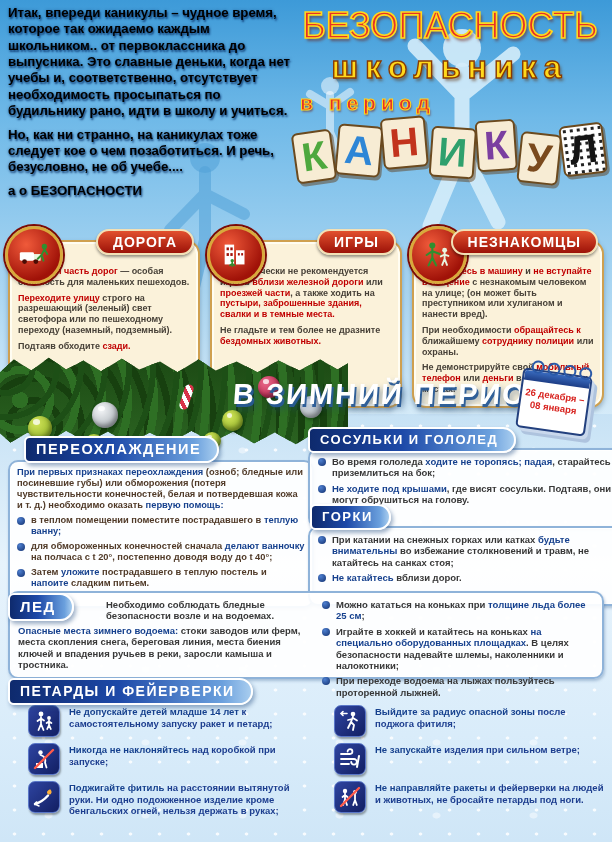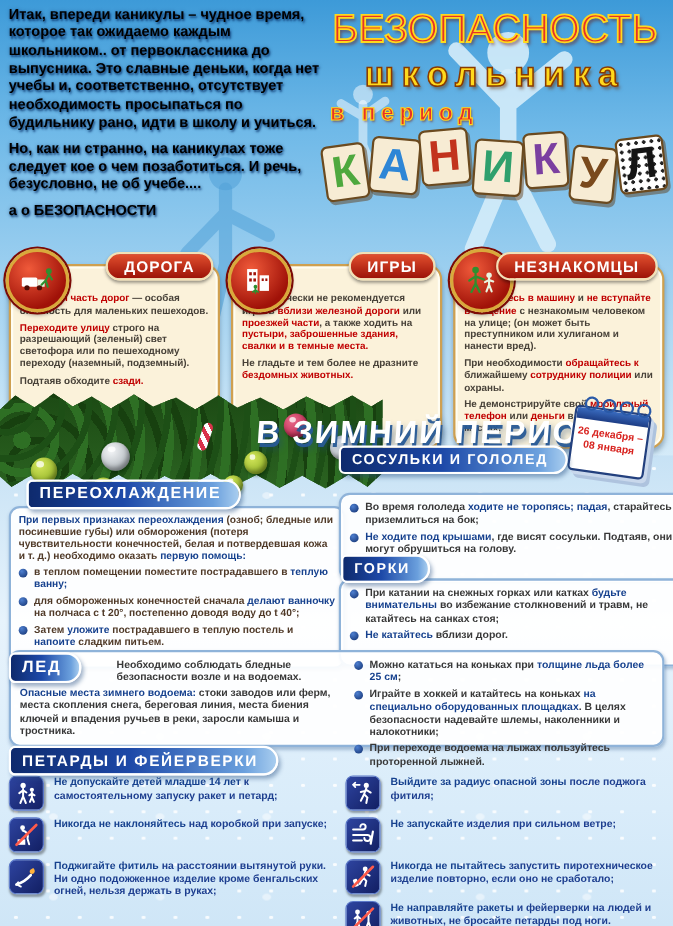--- a/index.html
+++ b/index.html
@@ -80,21 +80,21 @@
     border-radius:5px;box-shadow:3px 3px 0 #c9d8ec,6px 6px 0 #aec3de;overflow:hidden;}
   .cal-band{height:10px;background:linear-gradient(180deg,#3a6cc0,#1d3d85);}
   .cal-l1,.cal-l2{color:#d8231f;font-weight:800;font-size:9.5px;line-height:1.3;text-align:center;}
   .cal-l1{margin-top:6px;}
   
   .bpill{position:absolute;z-index:7;color:#fff;font-weight:900;letter-spacing:1.5px;
     background:linear-gradient(90deg,var(--pill-blue-dark) 0%,var(--pill-blue-mid) 45%,var(--pill-blue-light) 88%,#a8cdef);
     border:2px solid #fff;border-radius:6px 14px 14px 6px;padding:3px 16px 4px 10px;
     box-shadow:2px 3px 4px rgba(40,80,130,.45);white-space:nowrap;}
   .p-frost{left:8px;top:436px;font-size:14.5px;margin-left:16px;}
-  .p-icicle{left:308px;top:405px;font-size:13px;}
+  .p-icicle{left:308px;top:427px;font-size:13px;}
   .p-slides{left:310px;top:504px;font-size:13px;}
   .p-ice{left:8px;top:593px;font-size:15px;z-index:8;}
   .p-fw{left:8px;top:678px;font-size:14px;}
   .wcard{position:absolute;z-index:6;background:rgba(255,255,255,.93);
     border:2px solid var(--winter-card-border);border-radius:10px;
     box-shadow:1px 2px 3px rgba(60,100,150,.35), inset 0 0 0 1px #fff;
     padding:6px 8px;font-size:9.5px;line-height:1.2;color:#383838;font-weight:600;}
   .frost-card{left:8px;top:460px;width:288px;height:134px;color:#503a28;font-size:9.3px;line-height:1.18;padding:5px 7px;}
   .frost-card .fintro{margin:0 0 4px;}
   .icicle-card{left:308px;top:448px;width:296px;height:64px;}
@@ -105,21 +105,21 @@
   .ice-p1{margin-left:88px !important;}
   .ice-right{flex:1;}
   .brow{display:flex;gap:6px;margin:0 0 4px;}
   .dot{flex:none;width:8px;height:8px;margin-top:2px;border-radius:50%;
     background:radial-gradient(circle at 35% 30%,#4d7fd0,#12306e);}
   .s-r{color:var(--highlight-red);font-weight:800;}
   .s-b{color:var(--highlight-blue);font-weight:800;}
   
   .fw-grid{position:absolute;left:8px;top:705px;width:596px;display:flex;gap:16px;z-index:6;}
   .fw-col{flex:1;}
-  .pitem{display:flex;gap:9px;margin-bottom:6px;align-items:flex-start;}
+  .pitem{display:flex;gap:9px;margin-bottom:6px;align-items:flex-start;margin-left:20px;}
   .ptile{flex:none;width:30px;height:30px;border-radius:7px;
     background:linear-gradient(135deg,#2e44a0,#121f63);border:1px solid #5a77c8;
     box-shadow:1px 2px 2px rgba(0,0,0,.35);display:flex;align-items:center;justify-content:center;}
   .pitem .rich{font-size:9.5px;line-height:1.22;color:#1d3e8f;font-weight:600;padding-top:1px;}
 </style>
 </head>
 <body>
 
 <div class="poster">
 
@@ -350,31 +350,20 @@
           <svg width="24" height="24" viewBox="0 0 24 24" fill="none" stroke="#fff" stroke-width="1.8" stroke-linecap="round">
             <path d="M3 7h9a2.4 2.4 0 1 0-2.4-2.4 M3 12h13a2.8 2.8 0 1 1-2.8 2.8 M3 17h8"></path>
             <path d="M19 20 21 9" stroke-width="2"></path>
           </svg>
         </div>
         <div class="rich"><span class="s-b">Не запускайте</span><span> изделия при сильном ветре;</span></div>
       </div>
       <div class="pitem">
         <div class="ptile">
           <svg width="24" height="24" viewBox="0 0 24 24" fill="none" stroke="#fff" stroke-width="1.8" stroke-linecap="round">
-            <circle cx="14" cy="5" r="2.2" fill="#fff" stroke="none"></circle>
-            <path d="M14 7.5 12.5 13l2.5 3-1 4.5 M12.5 13l-3.5 5.5 M14 9l4 2"></path>
-            <rect x="3.5" y="14" width="4" height="7" rx="1" fill="#fff" stroke="none" transform="rotate(-18 5.5 17.5)"></rect>
-            <path d="M3 21 21 3" stroke="#ff5a4a" stroke-width="2.4"></path>
-          </svg>
-        </div>
-        <div class="rich"><span class="s-b">Никогда не пытайтесь</span><span> запустить пиротехническое изделие повторно, если оно не сработало;</span></div>
-      </div>
-      <div class="pitem">
-        <div class="ptile">
-          <svg width="24" height="24" viewBox="0 0 24 24" fill="none" stroke="#fff" stroke-width="1.8" stroke-linecap="round">
             <circle cx="7" cy="6" r="2.2" fill="#fff" stroke="none"></circle>
             <path d="M7 8.5v6 M7 14.5l-2 5.5 M7 14.5l2 5.5 M7 10l-2.5 2 M7 10l2.5 2"></path>
             <circle cx="17" cy="7" r="2" fill="#fff" stroke="none"></circle>
             <path d="M17 9.5v5.5 M17 15l-1.8 5 M17 15l1.8 5"></path>
             <path d="M3 21 21 3" stroke="#ff5a4a" stroke-width="2.4"></path>
           </svg>
         </div>
         <div class="rich"><span class="s-b">Не направляйте ракеты</span><span> и фейерверки на людей и животных, не бросайте петарды под ноги.</span></div>
       </div>
     </div>

